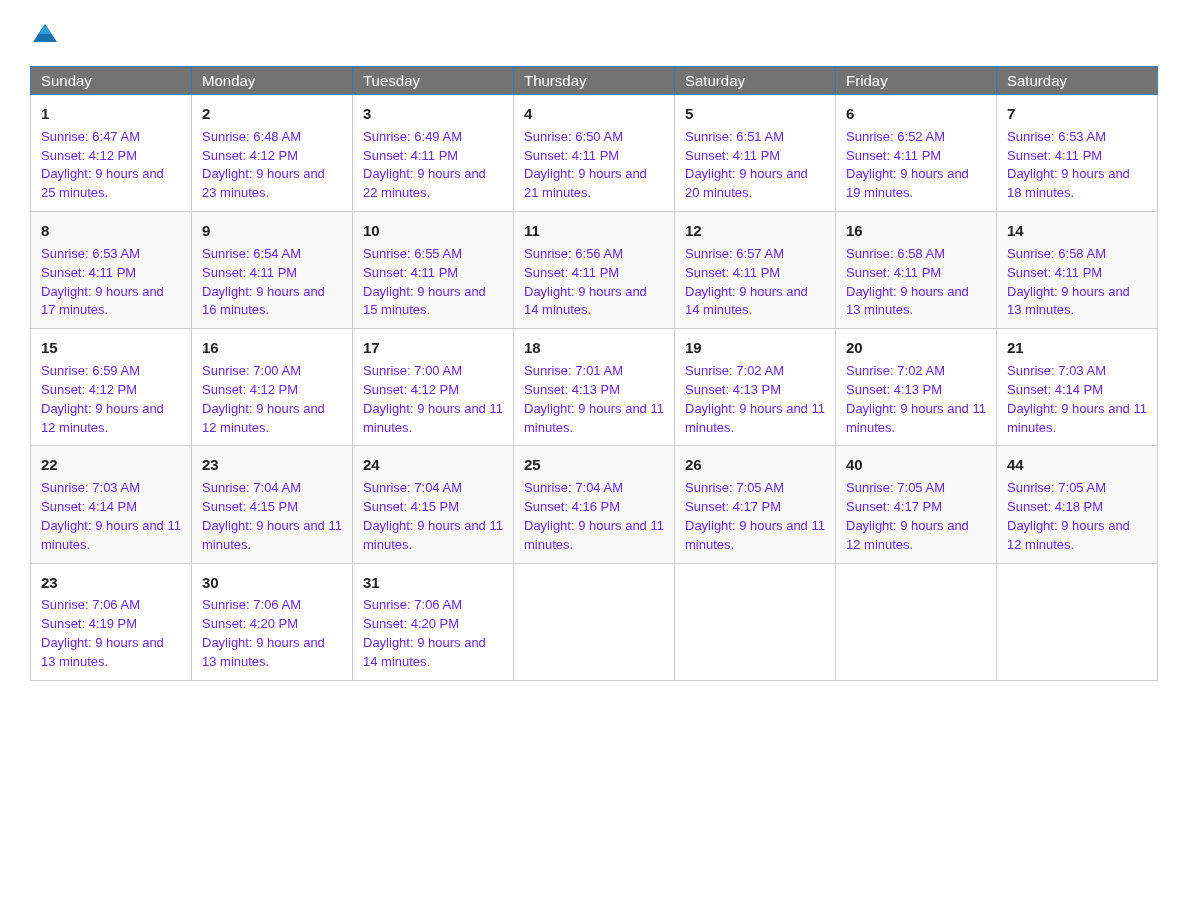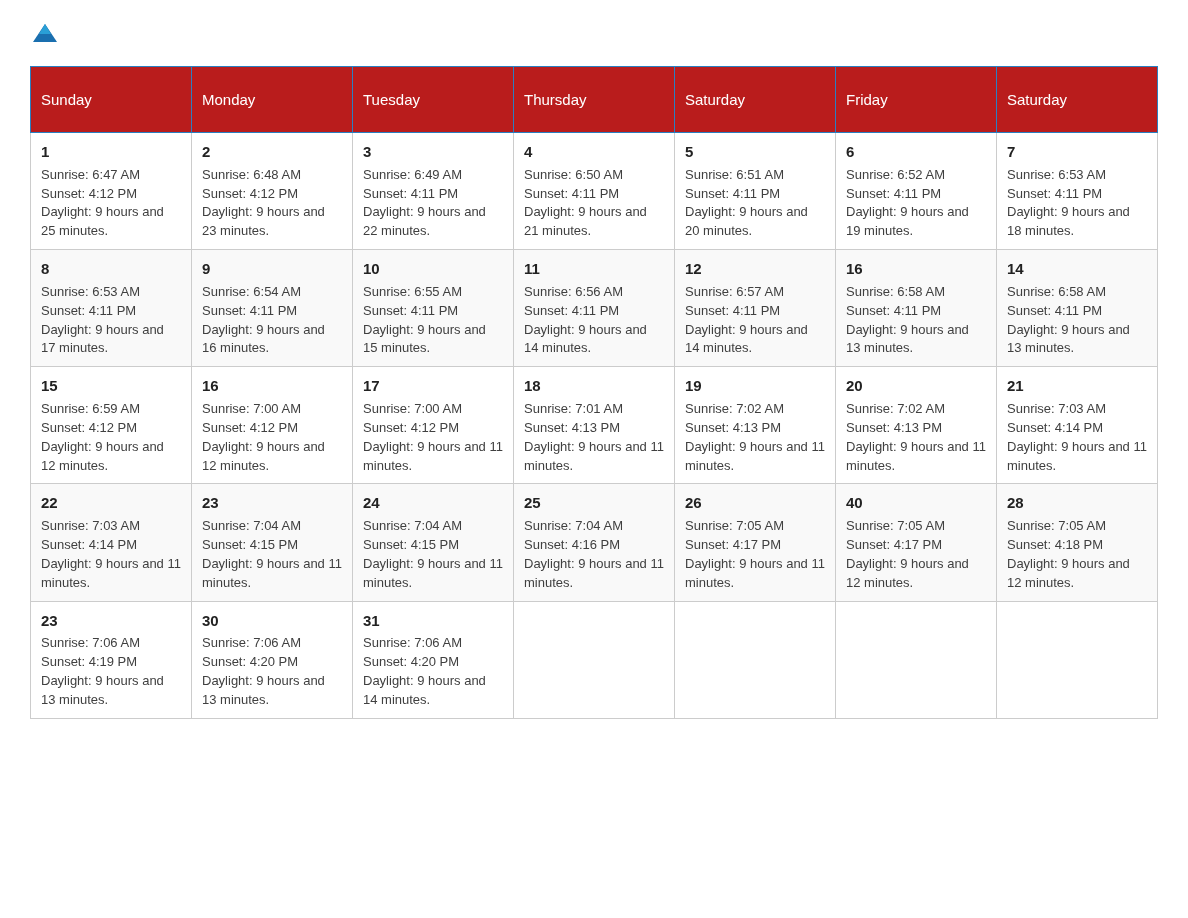--- a/index.html
+++ b/index.html
@@ -35,25 +35,25 @@
       font-size: 20px;
       color: #555;
       margin-top: 4px;
     }
     table {
       width: 100%;
       border-collapse: collapse;
       table-layout: fixed;
     }
     thead th {
-      background-color: #b91c1c;
+      background-color: #737373;
       color: #fff;
       font-size: 15px;
       font-weight: normal;
-      padding: 24px 10px;
+      padding: 5px 10px;
       text-align: left;
       border: 1px solid #2a7fc1;
     }
     tbody td {
       vertical-align: top;
       padding: 8px 10px;
       border: 1px solid #ccc;
       font-size: 13px;
       line-height: 1.45;
       min-height: 90px;
@@ -63,21 +63,21 @@
       background: #f9f9f9;
     }
     .day-num {
       font-size: 15px;
       font-weight: bold;
       color: #222;
       display: block;
       margin-bottom: 3px;
     }
     .day-info {
-      color: #404040;
+      color: #6d28d9;
       font-size: 13px;
     }
     .empty-cell {
       background: #fff !important;
     }
     tbody tr td.empty-cell {
       border-top: 1px solid #ccc;
     }
   </style>
 </head>
@@ -139,21 +139,21 @@
         <td><span class="day-num">20</span><span class="day-info">Sunrise: 7:02 AM<br>Sunset: 4:13 PM<br>Daylight: 9 hours and 11 minutes.</span></td>
         <td><span class="day-num">21</span><span class="day-info">Sunrise: 7:03 AM<br>Sunset: 4:14 PM<br>Daylight: 9 hours and 11 minutes.</span></td>
       </tr>
       <tr>
         <td><span class="day-num">22</span><span class="day-info">Sunrise: 7:03 AM<br>Sunset: 4:14 PM<br>Daylight: 9 hours and 11 minutes.</span></td>
         <td><span class="day-num">23</span><span class="day-info">Sunrise: 7:04 AM<br>Sunset: 4:15 PM<br>Daylight: 9 hours and 11 minutes.</span></td>
         <td><span class="day-num">24</span><span class="day-info">Sunrise: 7:04 AM<br>Sunset: 4:15 PM<br>Daylight: 9 hours and 11 minutes.</span></td>
         <td><span class="day-num">25</span><span class="day-info">Sunrise: 7:04 AM<br>Sunset: 4:16 PM<br>Daylight: 9 hours and 11 minutes.</span></td>
         <td><span class="day-num">26</span><span class="day-info">Sunrise: 7:05 AM<br>Sunset: 4:17 PM<br>Daylight: 9 hours and 11 minutes.</span></td>
         <td><span class="day-num">40</span><span class="day-info">Sunrise: 7:05 AM<br>Sunset: 4:17 PM<br>Daylight: 9 hours and 12 minutes.</span></td>
-        <td><span class="day-num">28</span><span class="day-info">Sunrise: 7:05 AM<br>Sunset: 4:18 PM<br>Daylight: 9 hours and 12 minutes.</span></td>
+        <td><span class="day-num">44</span><span class="day-info">Sunrise: 7:05 AM<br>Sunset: 4:18 PM<br>Daylight: 9 hours and 12 minutes.</span></td>
       </tr>
       <tr>
         <td><span class="day-num">23</span><span class="day-info">Sunrise: 7:06 AM<br>Sunset: 4:19 PM<br>Daylight: 9 hours and 13 minutes.</span></td>
         <td><span class="day-num">30</span><span class="day-info">Sunrise: 7:06 AM<br>Sunset: 4:20 PM<br>Daylight: 9 hours and 13 minutes.</span></td>
         <td><span class="day-num">31</span><span class="day-info">Sunrise: 7:06 AM<br>Sunset: 4:20 PM<br>Daylight: 9 hours and 14 minutes.</span></td>
         <td class="empty-cell"></td>
         <td class="empty-cell"></td>
         <td class="empty-cell"></td>
         <td class="empty-cell"></td>
       </tr>

